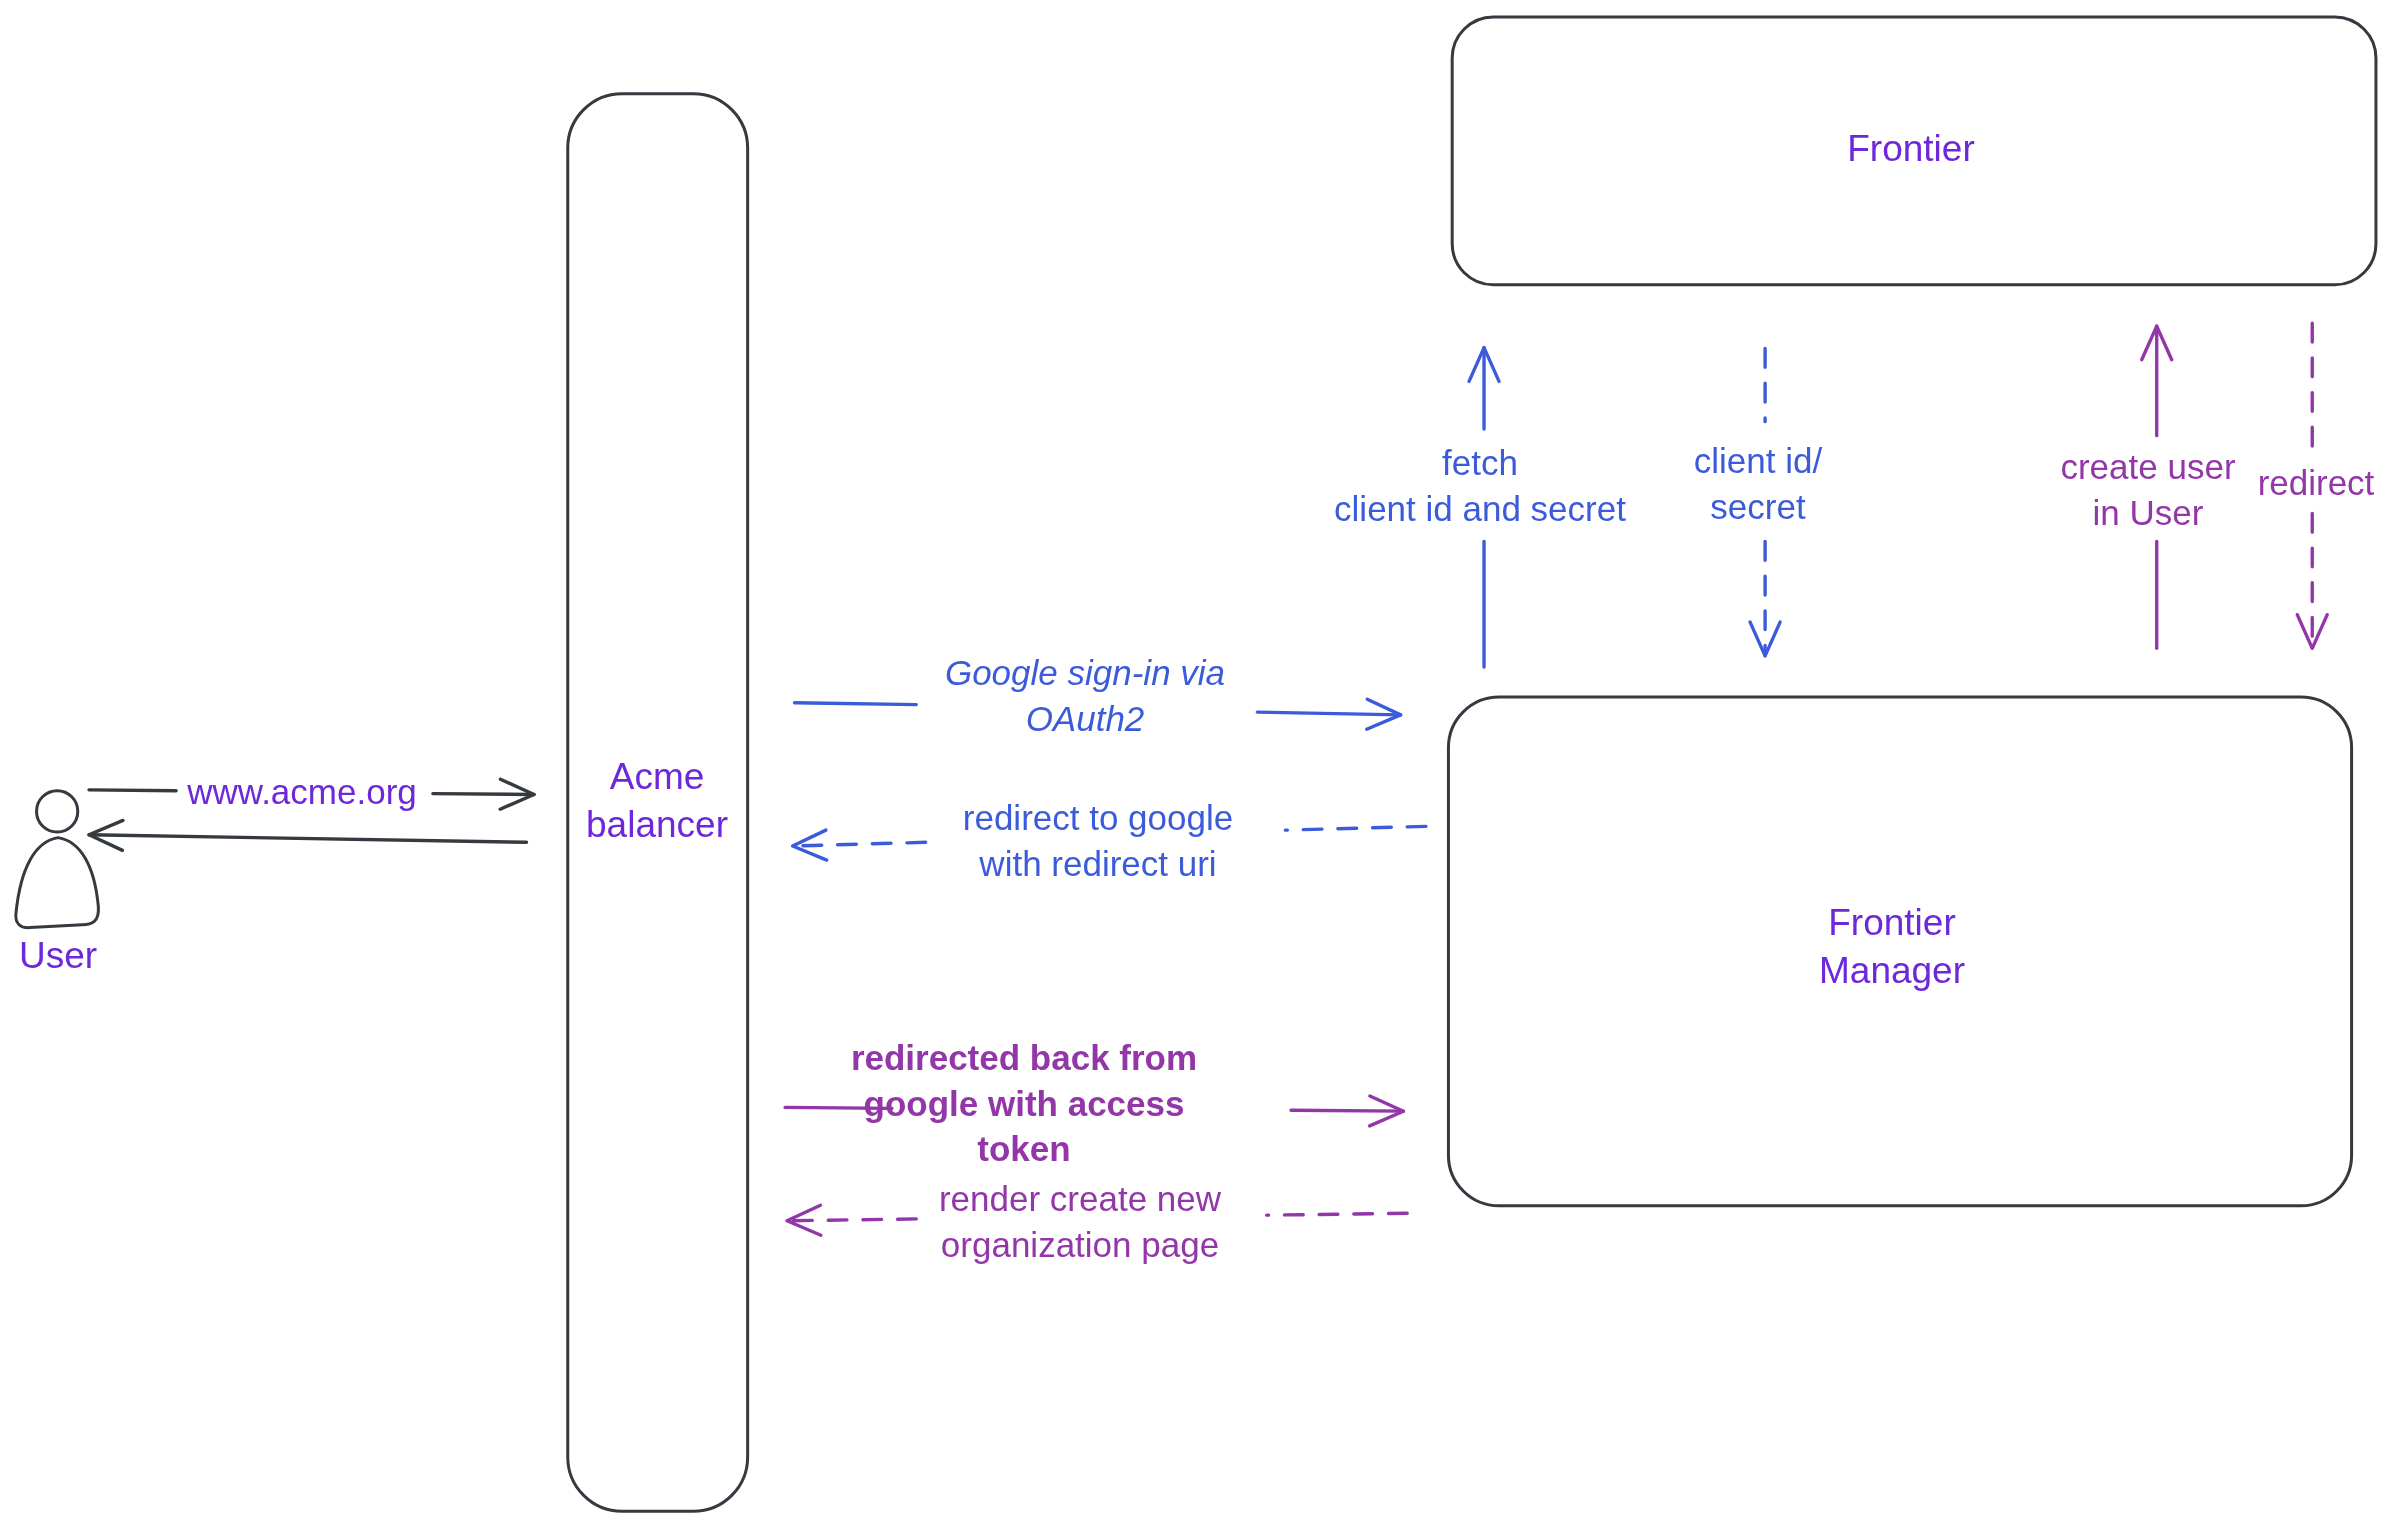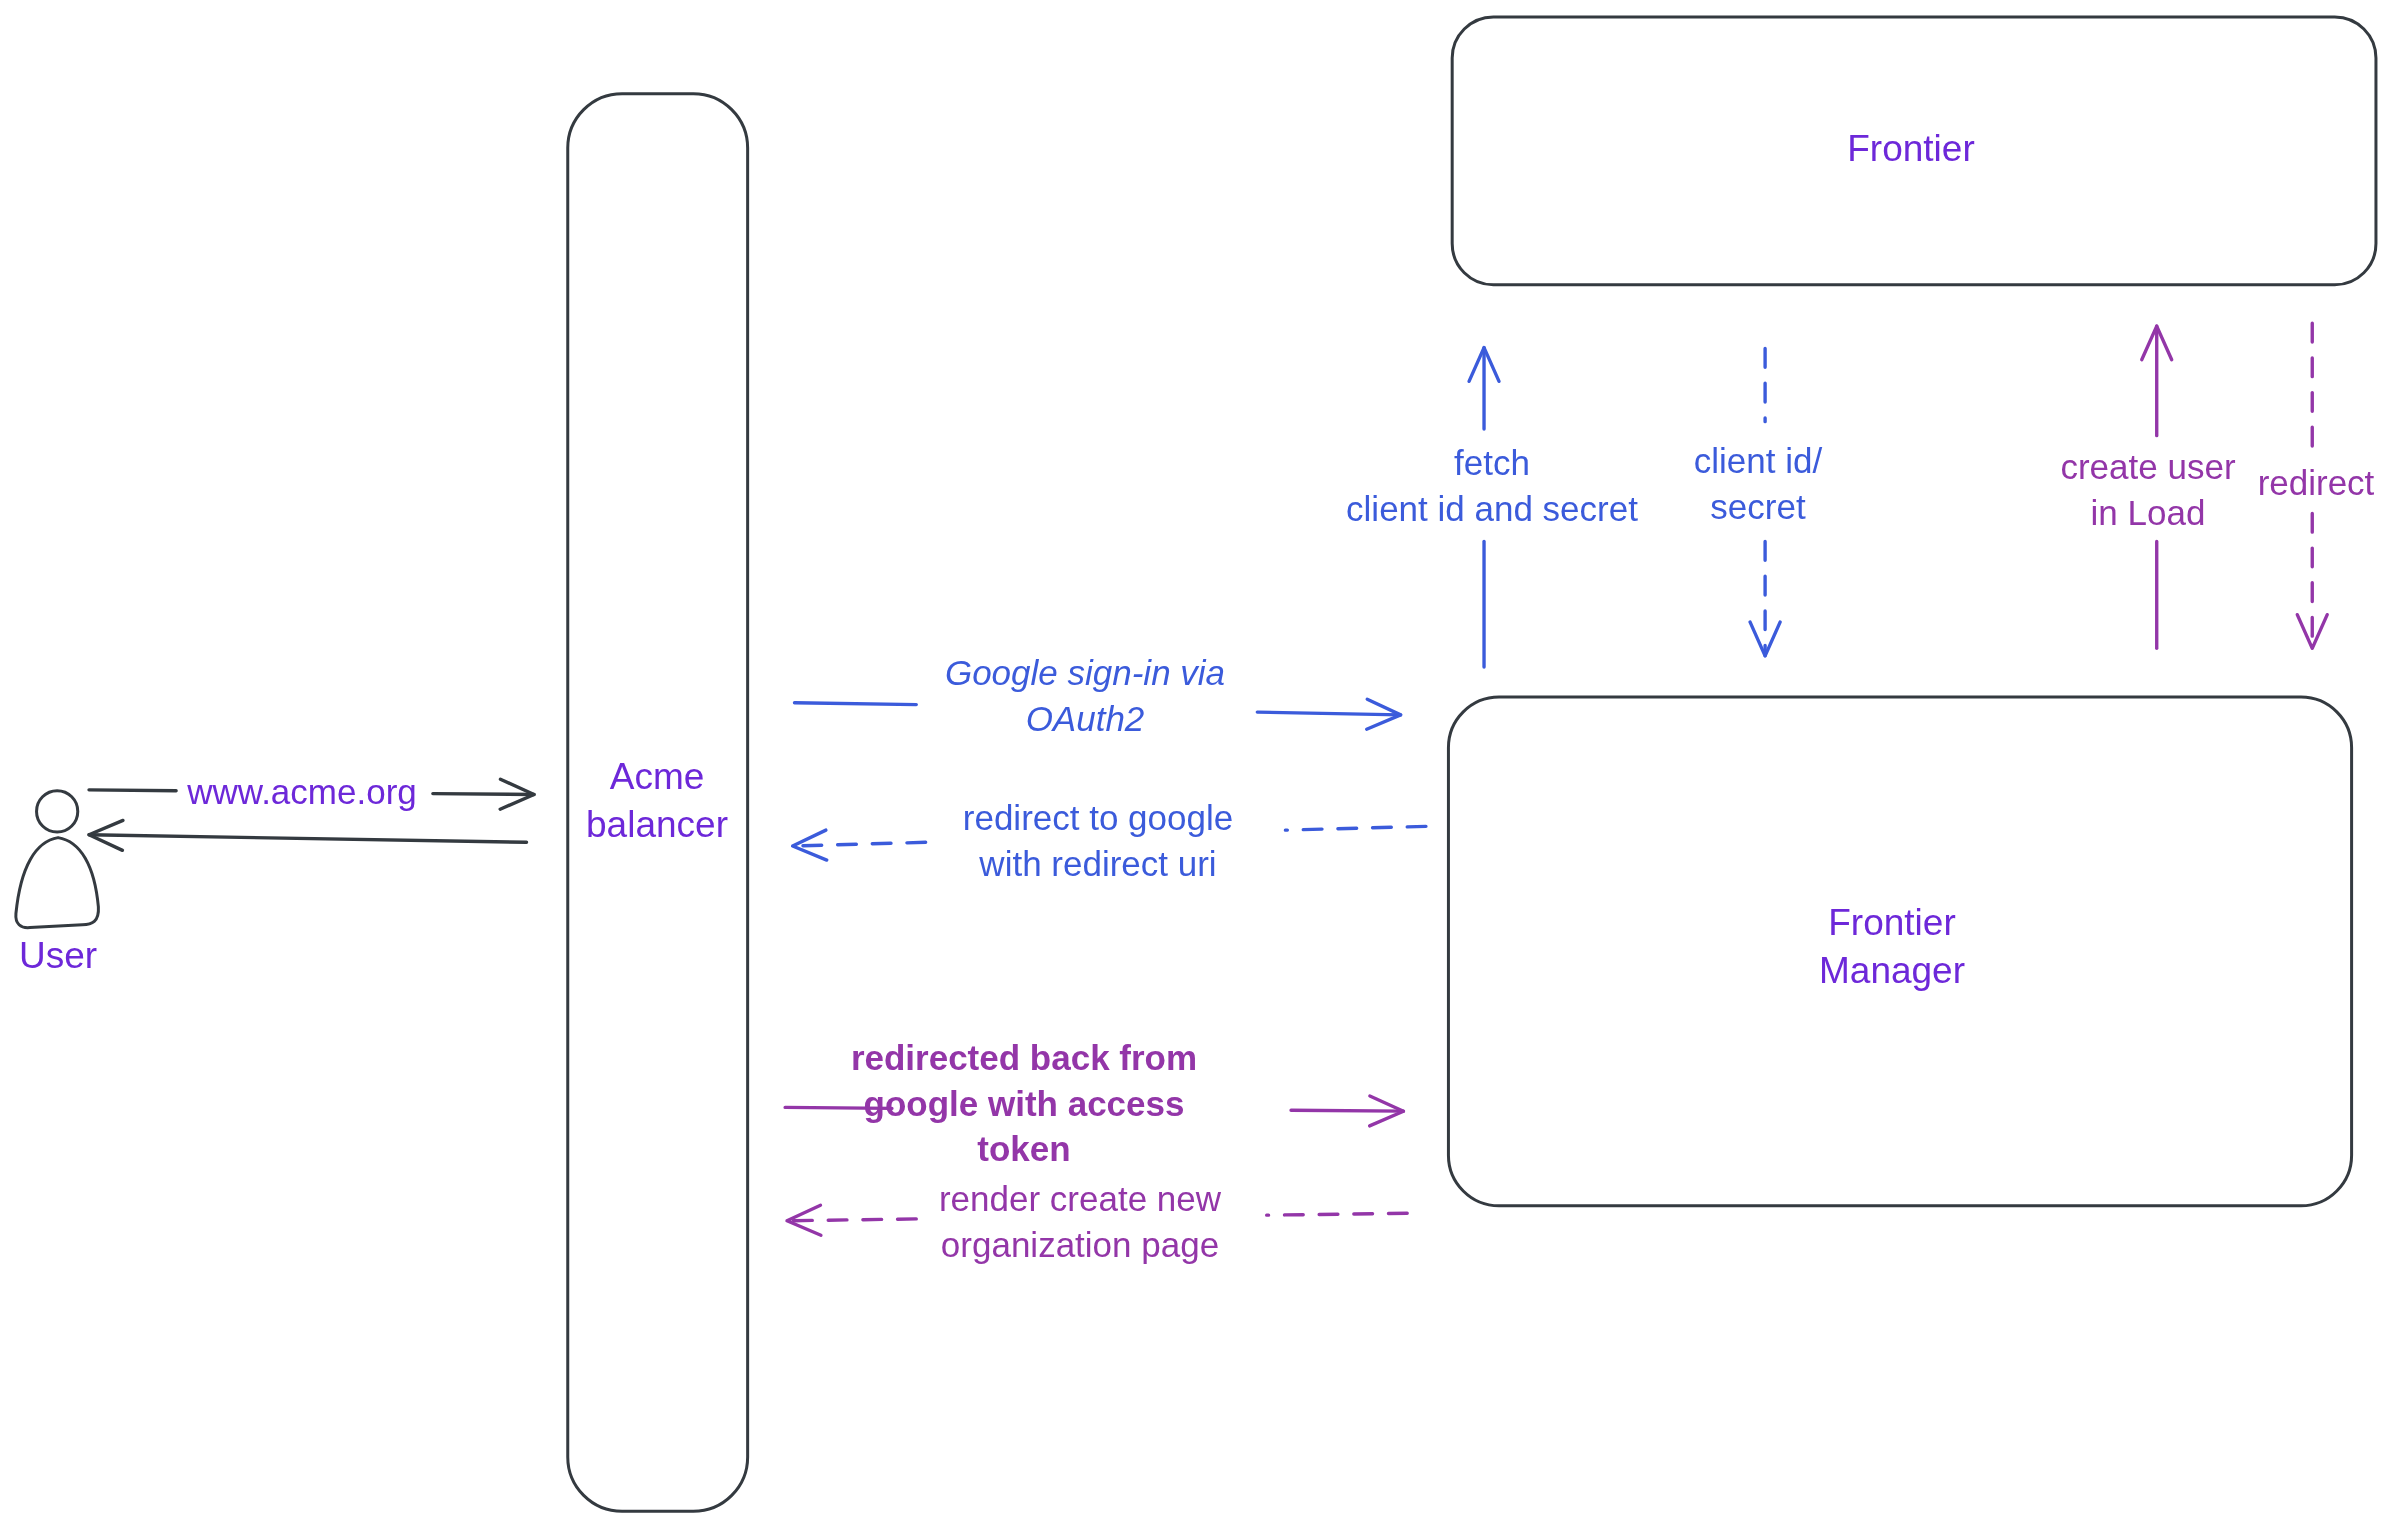--- a/index.html
+++ b/index.html
@@ -112,26 +112,26 @@
   <div class="lbl ink node-lbl" style="left:657px;  top:801px;">Acme
 balancer</div>
   <div class="lbl ink node-lbl" style="left:1911px; top:149px;">Frontier</div>
   <div class="lbl ink node-lbl" style="left:1892px; top:947px;">Frontier
 Manager</div>
 
   <div class="lbl blue arrow-lbl" style="left:1085px; top:695px;font-style:italic;">Google sign-in via
 OAuth2</div>
   <div class="lbl blue arrow-lbl" style="left:1098px; top:840px;">redirect to google
 with redirect uri</div>
-  <div class="lbl blue arrow-lbl" style="left:1480px; top:485px;margin-left:12px;">fetch
+  <div class="lbl blue arrow-lbl" style="left:1480px; top:485px;">fetch
 client id and secret</div>
   <div class="lbl blue arrow-lbl" style="left:1758px; top:483px;">client id/
 secret</div>
   <div class="lbl purple arrow-lbl" style="left:2148px; top:489px;">create user
-in Load</div>
+in User</div>
   <div class="lbl purple arrow-lbl" style="left:2316px; top:483px;">redirect</div>
   <div class="lbl purple arrow-lbl" style="left:1024px; top:1103px;font-weight:bold;">redirected back from
 google with access
 token</div>
   <div class="lbl purple arrow-lbl" style="left:1080px; top:1221px;">render create new
 organization page</div>
 
 </div>
 
 

